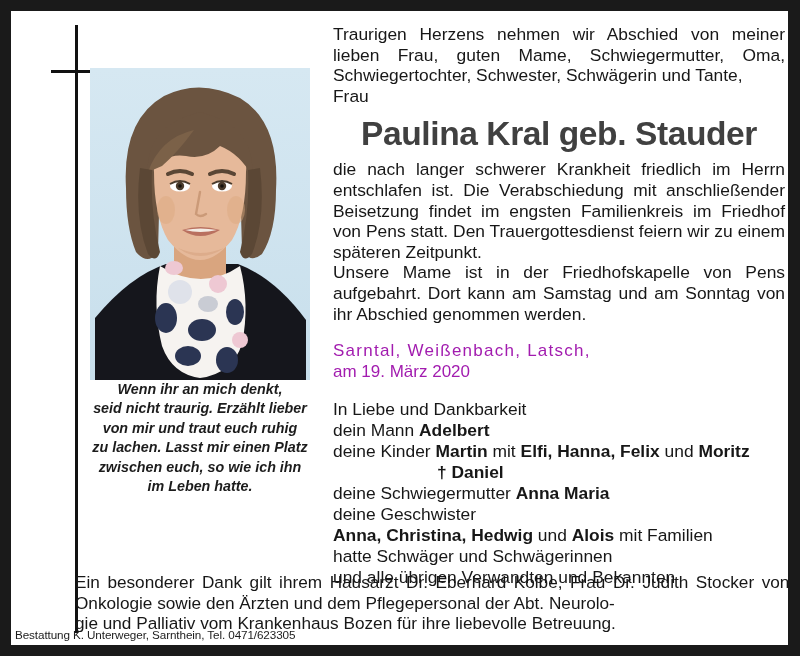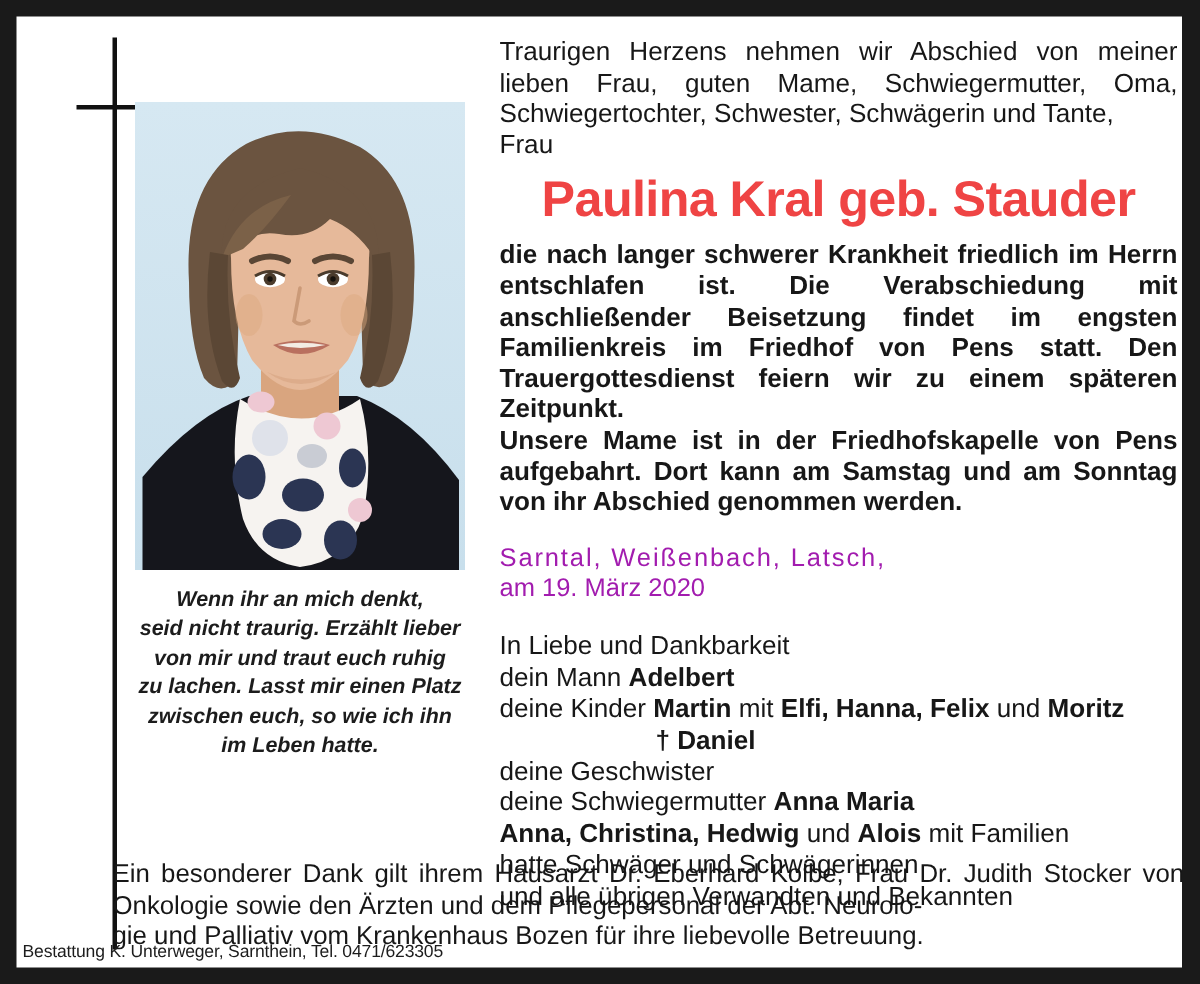--- a/index.html
+++ b/index.html
@@ -78,21 +78,21 @@
   
   .photo {
     margin-top: 57px;
     width: 220px;
     height: 312px;
     display: block;
   }
 
   
   .poem {
-    margin-top: 11px;
+    margin-top: 0;
     width: 220px;
     text-align: center;
     font-style: italic;
     font-weight: 600;
     font-size: 14.3px;
     line-height: 19.4px;
     color: #1c1c1c;
   }
 
   
@@ -105,40 +105,40 @@
   }
   .intro .last-line { display: block; }
 
   .name {
     margin-top: 9px;
     font-size: 33.5px;
     font-weight: bold;
     letter-spacing: -0.4px;
     line-height: 38px;
     text-align: center;
-    color: #ef4444;
+    color: #404040;
     white-space: nowrap;
   }
   .dates {
     margin-top: 4px;
     font-size: 17.3px;
     font-weight: bold;
     text-align: center;
     color: #0d0d0d;
   }
   .dates .gap { display: inline-block; width: 19px; }
 
   .body-text {
     margin-top: 6px;
     font-size: 17.4px;
     line-height: 20.6px;
     color: #171717;
     text-align: justify;
   }
-  .body-text p { margin: 0; font-weight: bold; }
+  .body-text p { margin: 0; }
 
   .place {
     margin-top: 17px;
     font-size: 17px;
     line-height: 20.6px;
     color: #a21caf;
   }
   .place .spaced { letter-spacing: 1.25px; display: block; }
 
   .family {
@@ -295,25 +295,25 @@
           <div>
             <span>dein Mann </span><b>Adelbert</b>
           </div>
 
           <div>
             <span>deine Kinder </span><b>Martin</b><span> mit </span><b>Elfi, Hanna, Felix</b><span> und </span><b>Moritz</b>
           </div>
 
           <div class="indent-daniel">† Daniel</div>
 
-          <div>deine Geschwister</div>
-
           <div>
             <span>deine Schwiegermutter </span><b>Anna Maria</b>
           </div>
+
+          <div>deine Geschwister</div>
 
           <div>
             <b>Anna, Christina, Hedwig</b><span> und </span><b>Alois</b><span> mit Familien</span>
           </div>
 
           <div>hatte Schwäger und Schwägerinnen</div>
           <div>und alle übrigen Verwandten und Bekannten</div>
         </div>
 
       </div>

